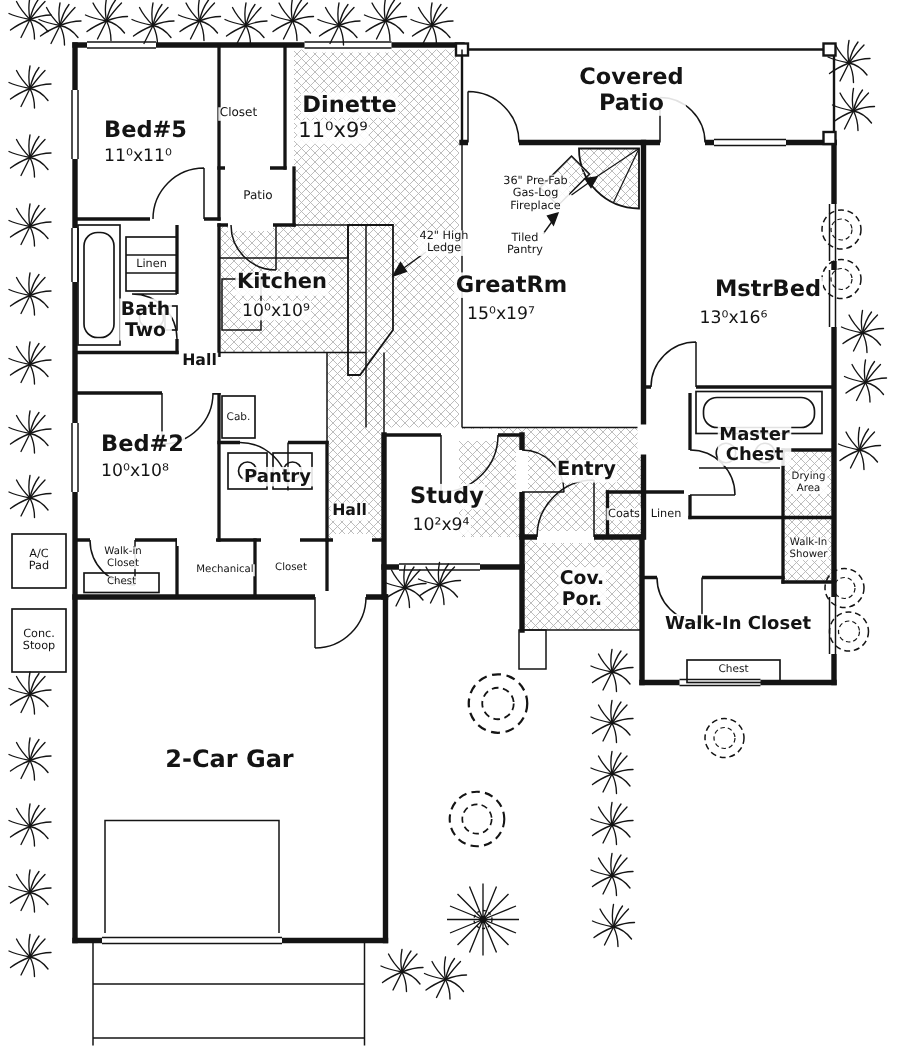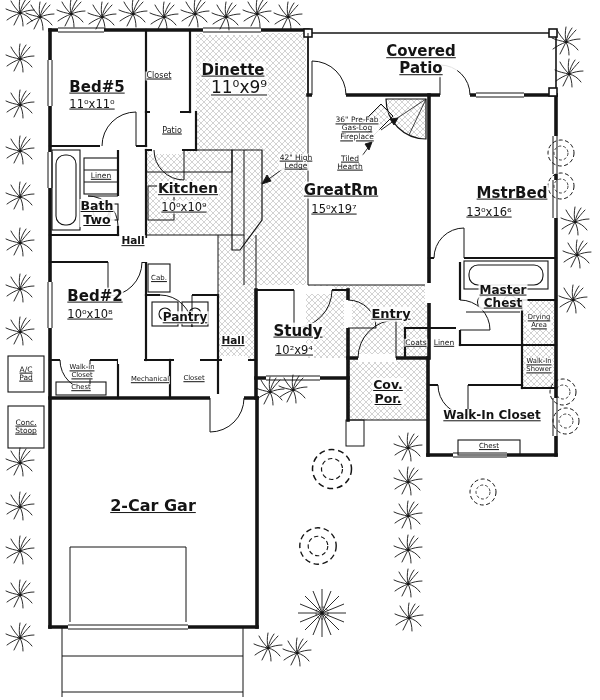--- a/index.html
+++ b/index.html
@@ -1,20 +1,20 @@
 <!DOCTYPE html>
 <html><head>
 <meta charset="utf-8">
 <style>
   html,body{margin:0;padding:0;background:#fff;}
   .plan{position:relative;width:600px;height:700px;background:#fff;overflow:hidden;
         font-family:"DejaVu Sans","Liberation Sans",sans-serif;color:#141414;}
   .plan svg{position:absolute;left:0;top:0;}
   .lbl{position:absolute;transform:translate(-50%,-50%);white-space:pre-line;text-align:center;
-       line-height:1.12;color:#141414;background:rgba(255,255,255,.88);padding:0 1px;z-index:5;text-decoration:underline;}
+       line-height:1.12;color:#141414;background:rgba(255,255,255,.88);padding:0 1px;z-index:5;}
   .b{font-weight:bold;}
 </style>
 </head>
 <body>
 
 <div class="plan">
 
 <svg width="600" height="700" viewBox="0 0 600 700">
   <defs>
     <pattern id="hatch" width="6" height="6" patternUnits="userSpaceOnUse">
@@ -329,33 +329,33 @@
     <use href="#bush-proto" transform="translate(332,469) scale(1.5)"></use>
     <use href="#bush-proto" transform="translate(318,546) scale(1.4)"></use>
     <use href="#burst-proto" transform="translate(322,613)"></use>
   </g>
 </svg>
 
 <div class="lbl b" style="left:97px;top:87px;font-size:15px">Bed#5</div>
 <div class="lbl" style="left:92px;top:104px;font-size:11.5px">11⁰x11⁰</div>
 <div class="lbl" style="left:159px;top:76px;font-size:8px">Closet</div>
 <div class="lbl b" style="left:233px;top:70px;font-size:15px">Dinette</div>
-<div class="lbl" style="left:239px;top:88px;font-size:17px">11⁰x9⁹</div>
+<div class="lbl" style="left:222px;top:88px;font-size:14px">11⁰x9⁹</div>
 <div class="lbl b" style="left:421px;top:60px;font-size:15px">Covered
 Patio</div>
 <div class="lbl" style="left:172px;top:131px;font-size:8px">Patio</div>
 <div class="lbl b" style="left:188px;top:189px;font-size:14px">Kitchen</div>
 <div class="lbl" style="left:184px;top:207px;font-size:11.5px">10⁰x10⁹</div>
 <div class="lbl" style="left:296px;top:162px;font-size:7.5px">42" High
 Ledge</div>
 <div class="lbl" style="left:357px;top:129px;font-size:7.5px">36" Pre-Fab
 Gas-Log
 Fireplace</div>
 <div class="lbl" style="left:350px;top:163px;font-size:7.5px">Tiled
-Hearth</div>
+Pantry</div>
 <div class="lbl b" style="left:341px;top:190px;font-size:15px">GreatRm</div>
 <div class="lbl" style="left:334px;top:209px;font-size:11.5px">15⁰x19⁷</div>
 <div class="lbl b" style="left:512px;top:193px;font-size:15px">MstrBed</div>
 <div class="lbl" style="left:489px;top:212px;font-size:11.5px">13⁰x16⁶</div>
 <div class="lbl b" style="left:97px;top:213px;font-size:12.5px">Bath
 Two</div>
 <div class="lbl" style="left:101px;top:176px;font-size:7.5px">Linen</div>
 <div class="lbl b" style="left:133px;top:241px;font-size:10.5px">Hall</div>
 <div class="lbl b" style="left:95px;top:296px;font-size:15px">Bed#2</div>
 <div class="lbl" style="left:90px;top:314px;font-size:11.5px">10⁰x10⁸</div>

